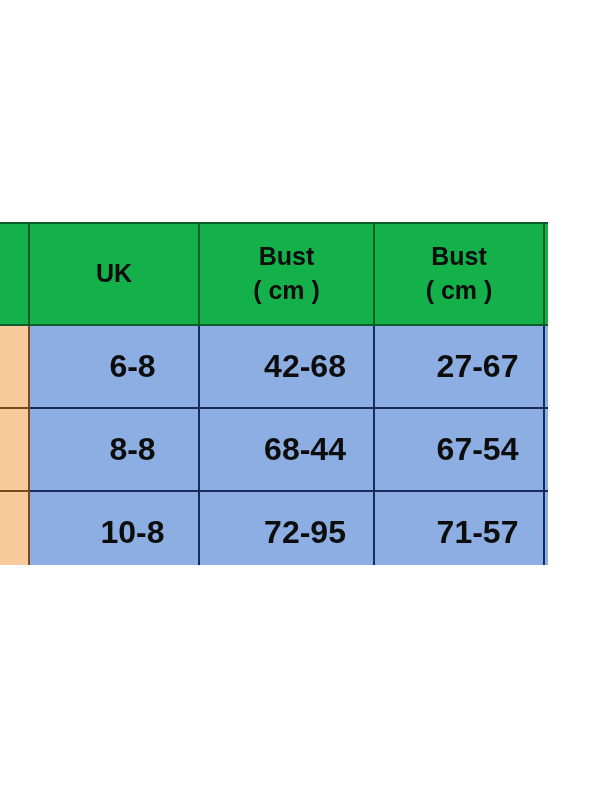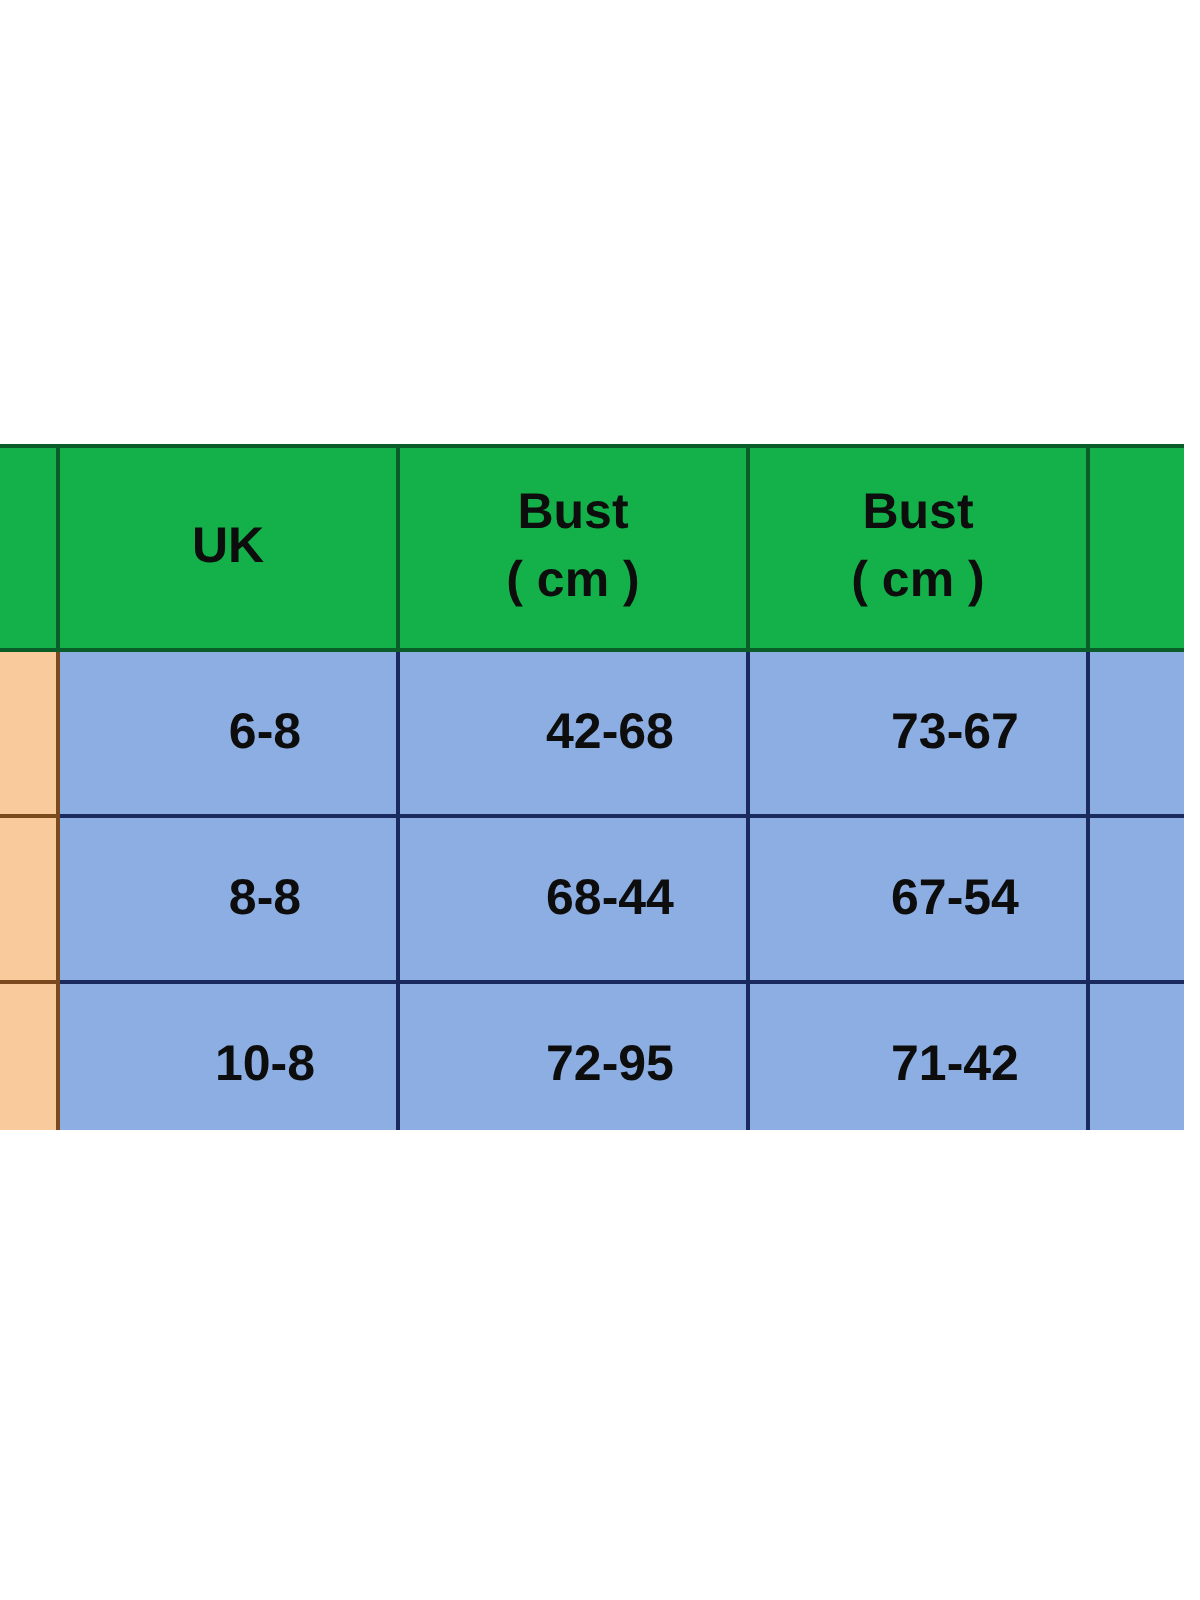--- a/index.html
+++ b/index.html
@@ -14,21 +14,21 @@
     font-family: "Liberation Sans", sans-serif;
     overflow: hidden;
     position: relative;
   }
 
   
   #chart-viewport {
     position: absolute;
     left: 0;
     top: 222px;
-    width: 592px;
+    width: 548px;
     height: 343px;
     overflow: hidden;
   }
 
   #size-table {
     position: absolute;
     left: -147px;          
     top: 0;
     width: 922px;          
     border-collapse: collapse;
@@ -59,21 +59,21 @@
     border-color: #0a5c28;
   }
 
   #size-table thead th .hdr-line {
     display: block;
   }
 
   #size-table tbody td {
     background: #8caee2;
     height: 81px;
-    font-size: 25px;
+    font-size: 32px;
     font-weight: bold;
     padding-left: 37px;
   }
 
   #size-table tbody td.first-col {
     background: #f8ca9c;
     border-color: #7a4a1e;
   }
 
   
@@ -117,33 +117,33 @@
           <span class="hdr-line">(</span>
         </th>
       </tr>
     </thead>
 
     <tbody>
       <tr>
         <td class="first-col"></td>
         <td>6-8</td>
         <td>42-68</td>
-        <td>73-67</td>
+        <td>27-67</td>
         <td>7</td>
       </tr>
       <tr>
         <td class="first-col"></td>
         <td>8-8</td>
         <td>68-44</td>
         <td>67-54</td>
         <td>7</td>
       </tr>
       <tr>
         <td class="first-col"></td>
         <td>10-8</td>
         <td>72-95</td>
-        <td>71-42</td>
+        <td>71-57</td>
         <td>8</td>
       </tr>
     </tbody>
   </table>
 
 </div>
 
 </body></html>

